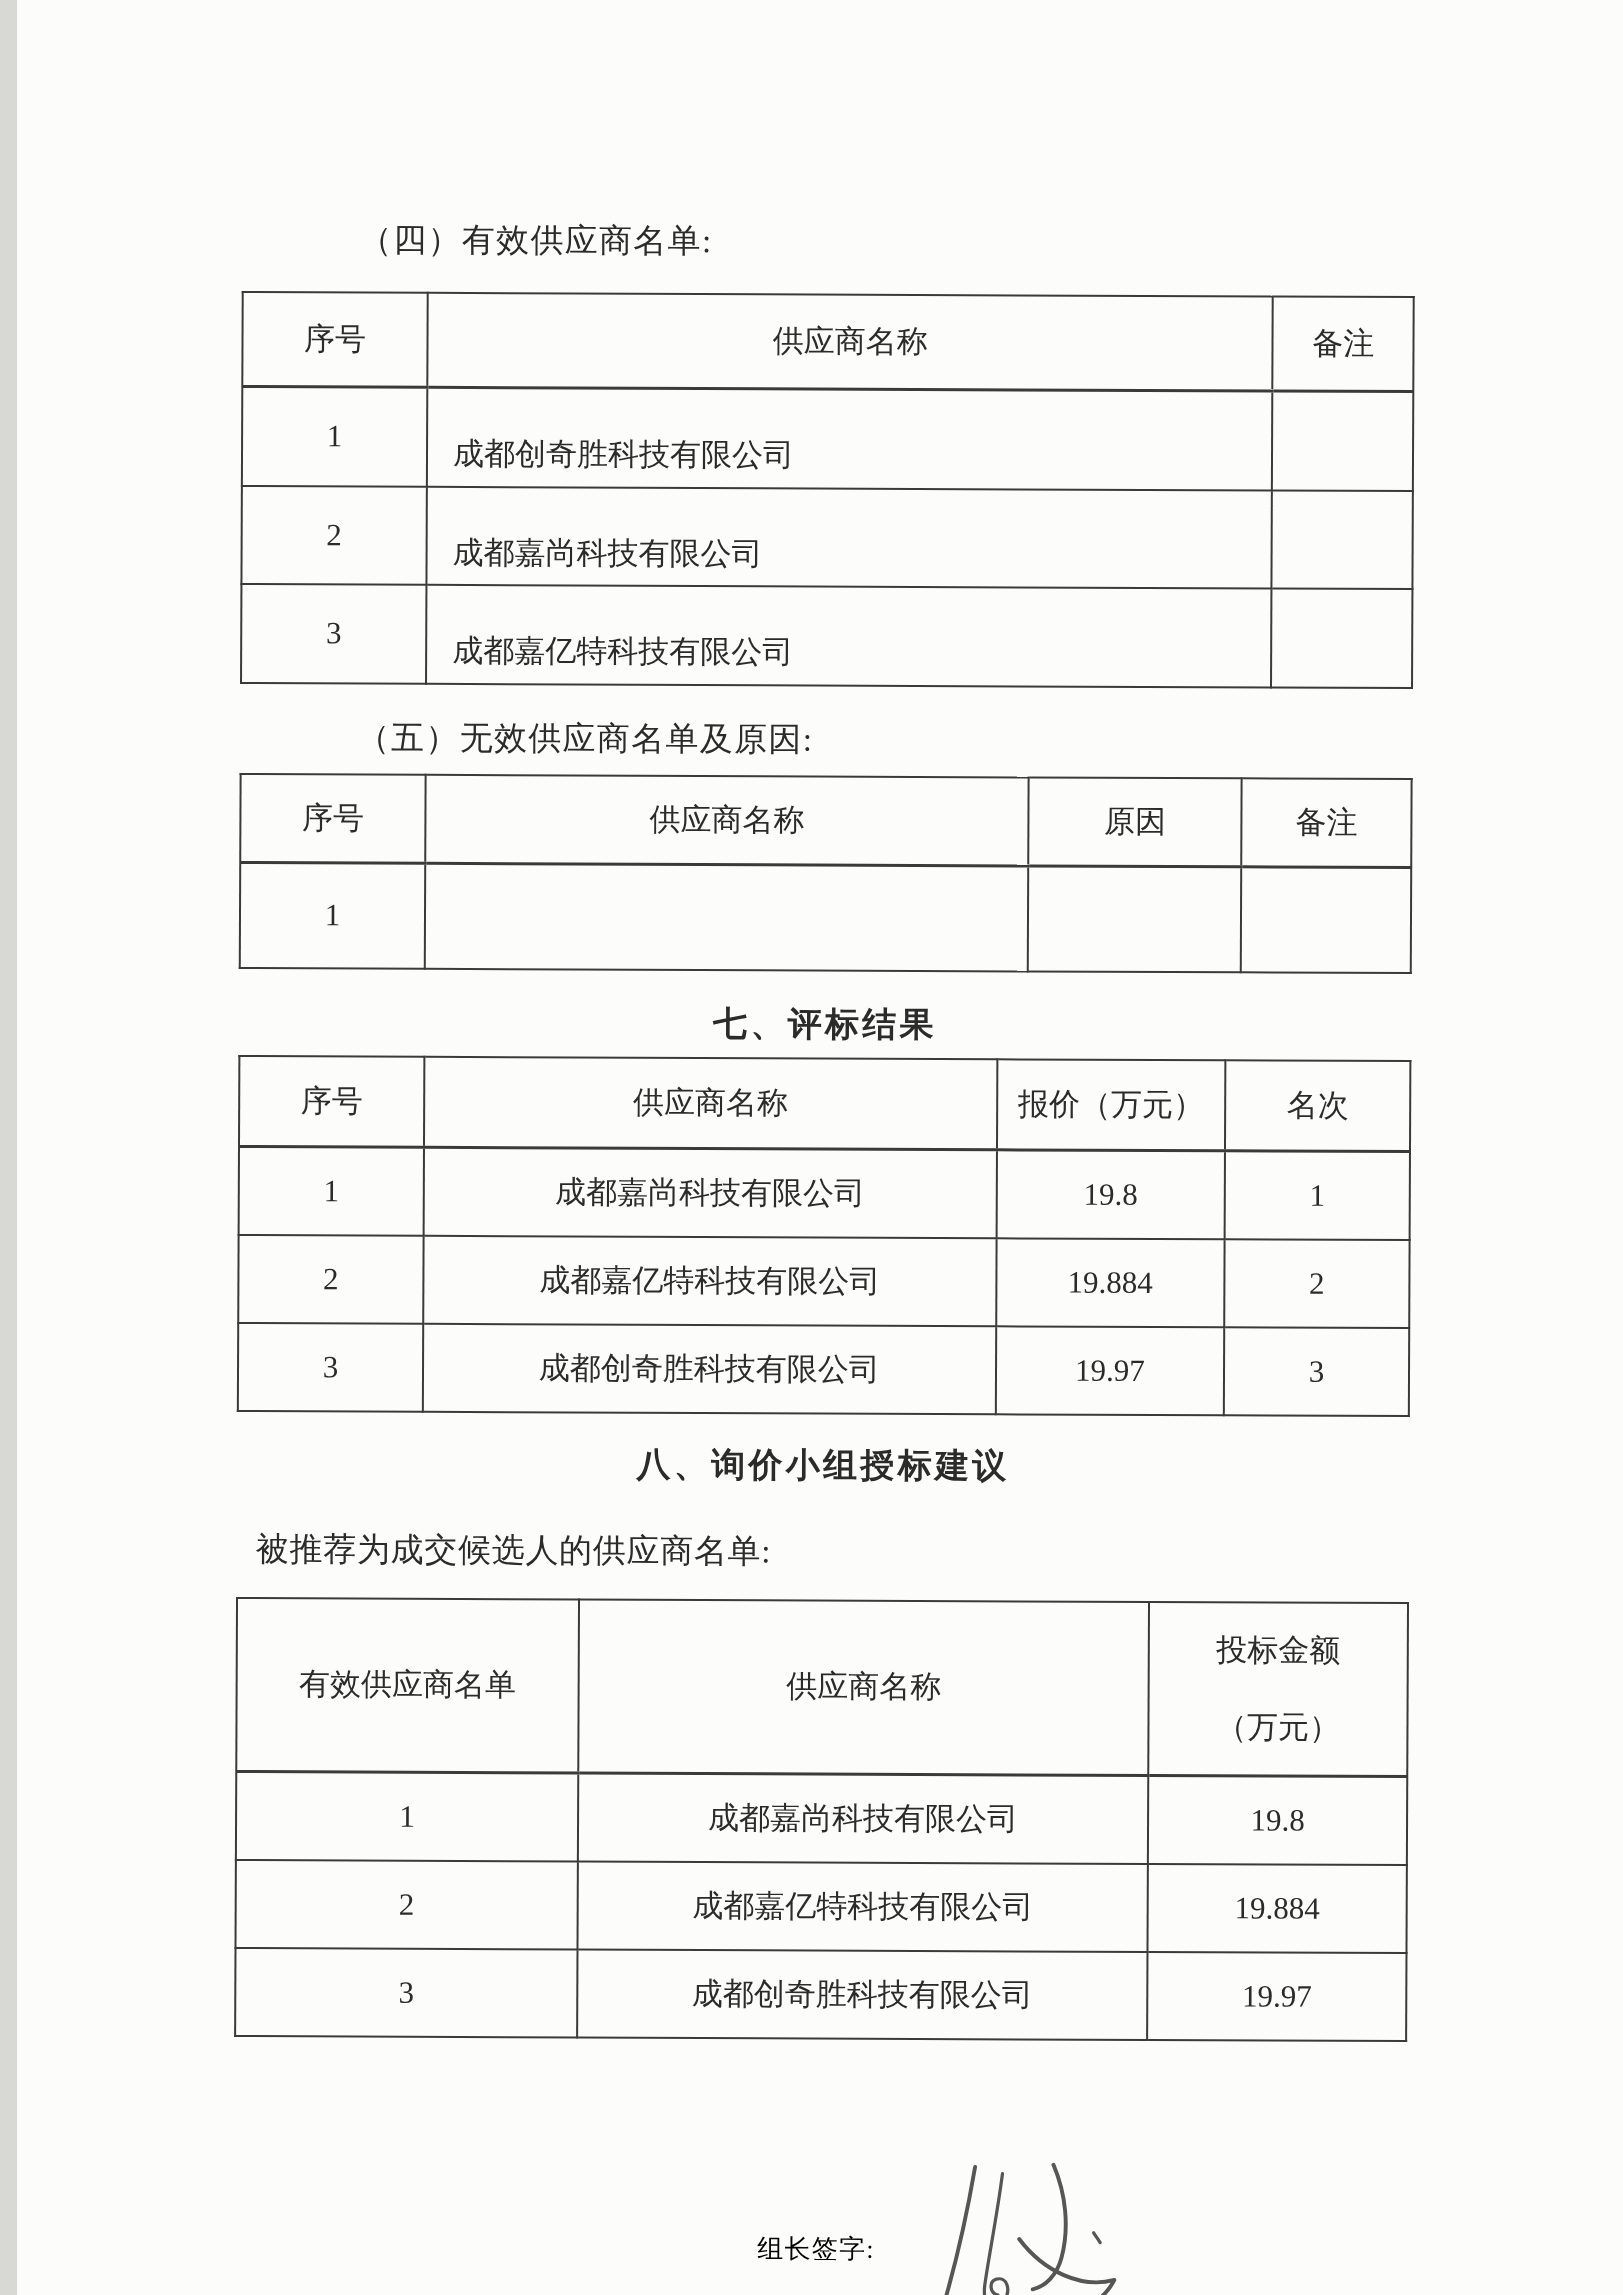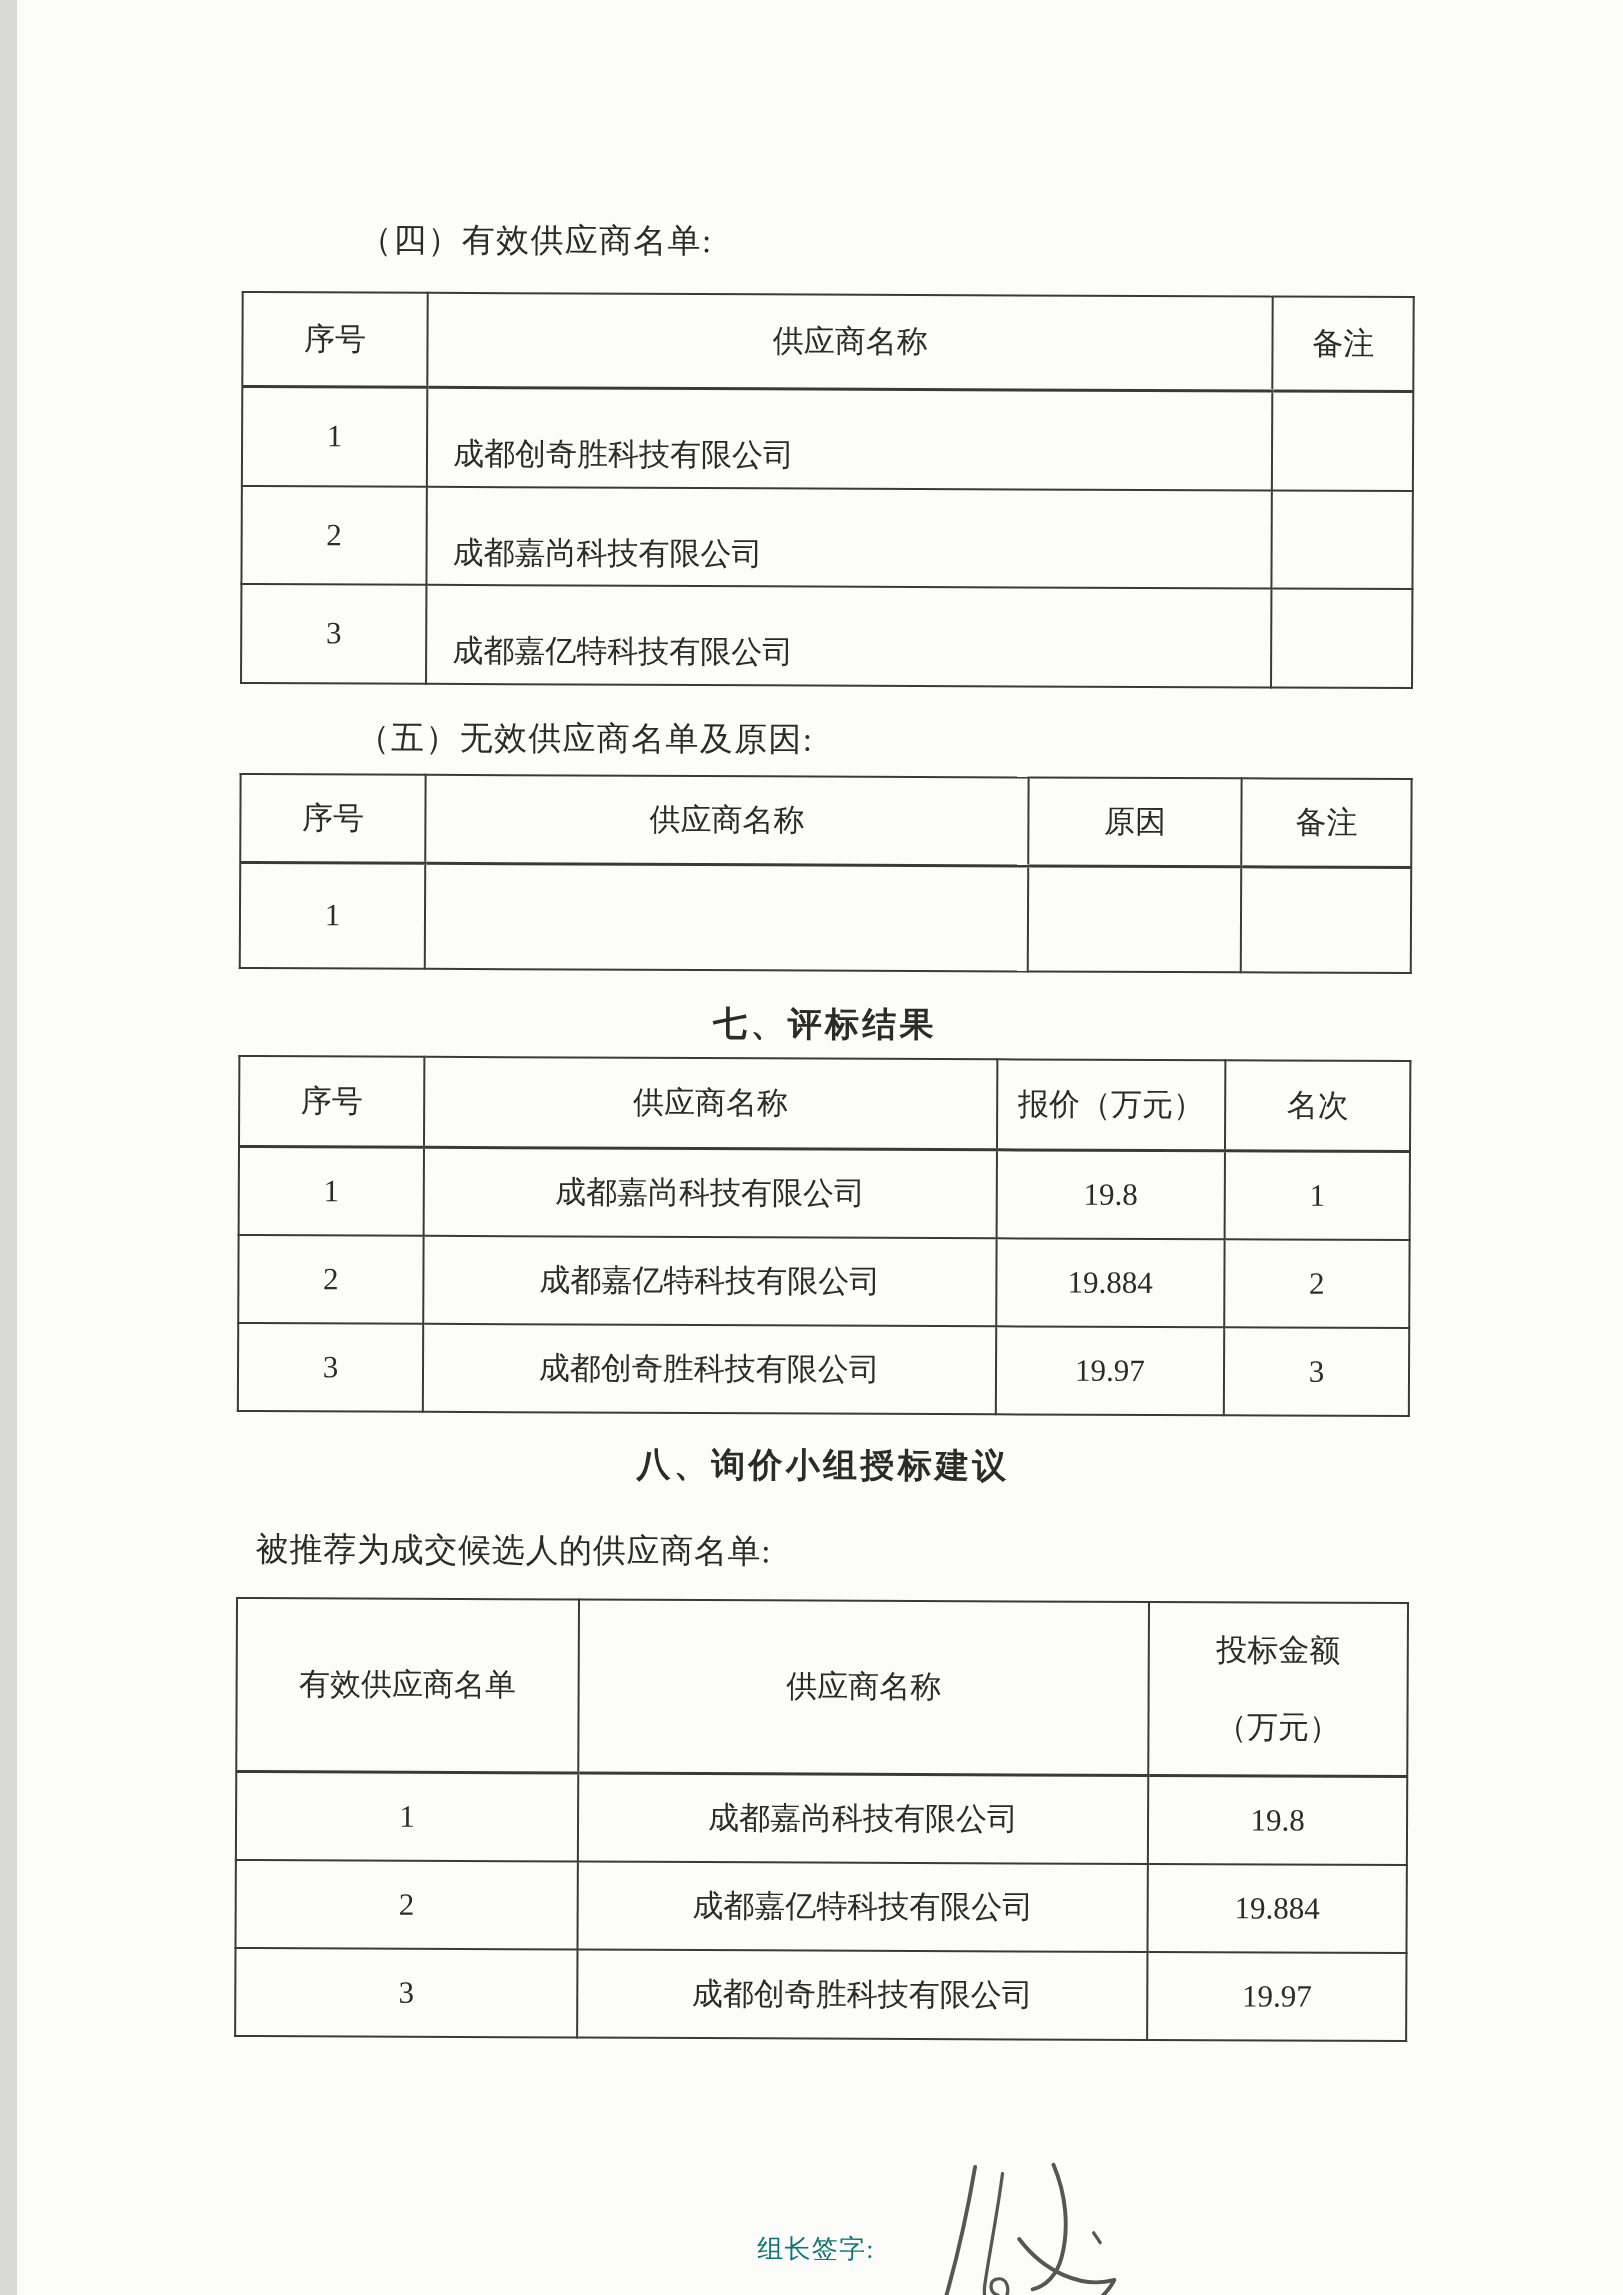--- a/index.html
+++ b/index.html
@@ -63,21 +63,21 @@
   .t-award{margin-top:25px;}
   .t-award thead th{height:171px;}
   .t-award tbody td{height:86px;}
   .amount-header .line1{display:block;margin-bottom:35px;}
   .amount-header .line2{display:block;}
   .signature-row{
     position:relative;height:196px;margin-top:128px;
   }
   .sig-label{
     position:absolute;left:524px;top:64px;
-    font-size:26px;letter-spacing:1.3px;color:#0f766e;
+    font-size:26px;letter-spacing:1.3px;color:#000000;
   }
   .sig-svg{
     position:absolute;left:664px;top:-13px;
   }
   .sig-svg path{
     fill:none;stroke:#565656;stroke-linecap:round;stroke-linejoin:round;
   }
 </style>
 </head>
 <body>

